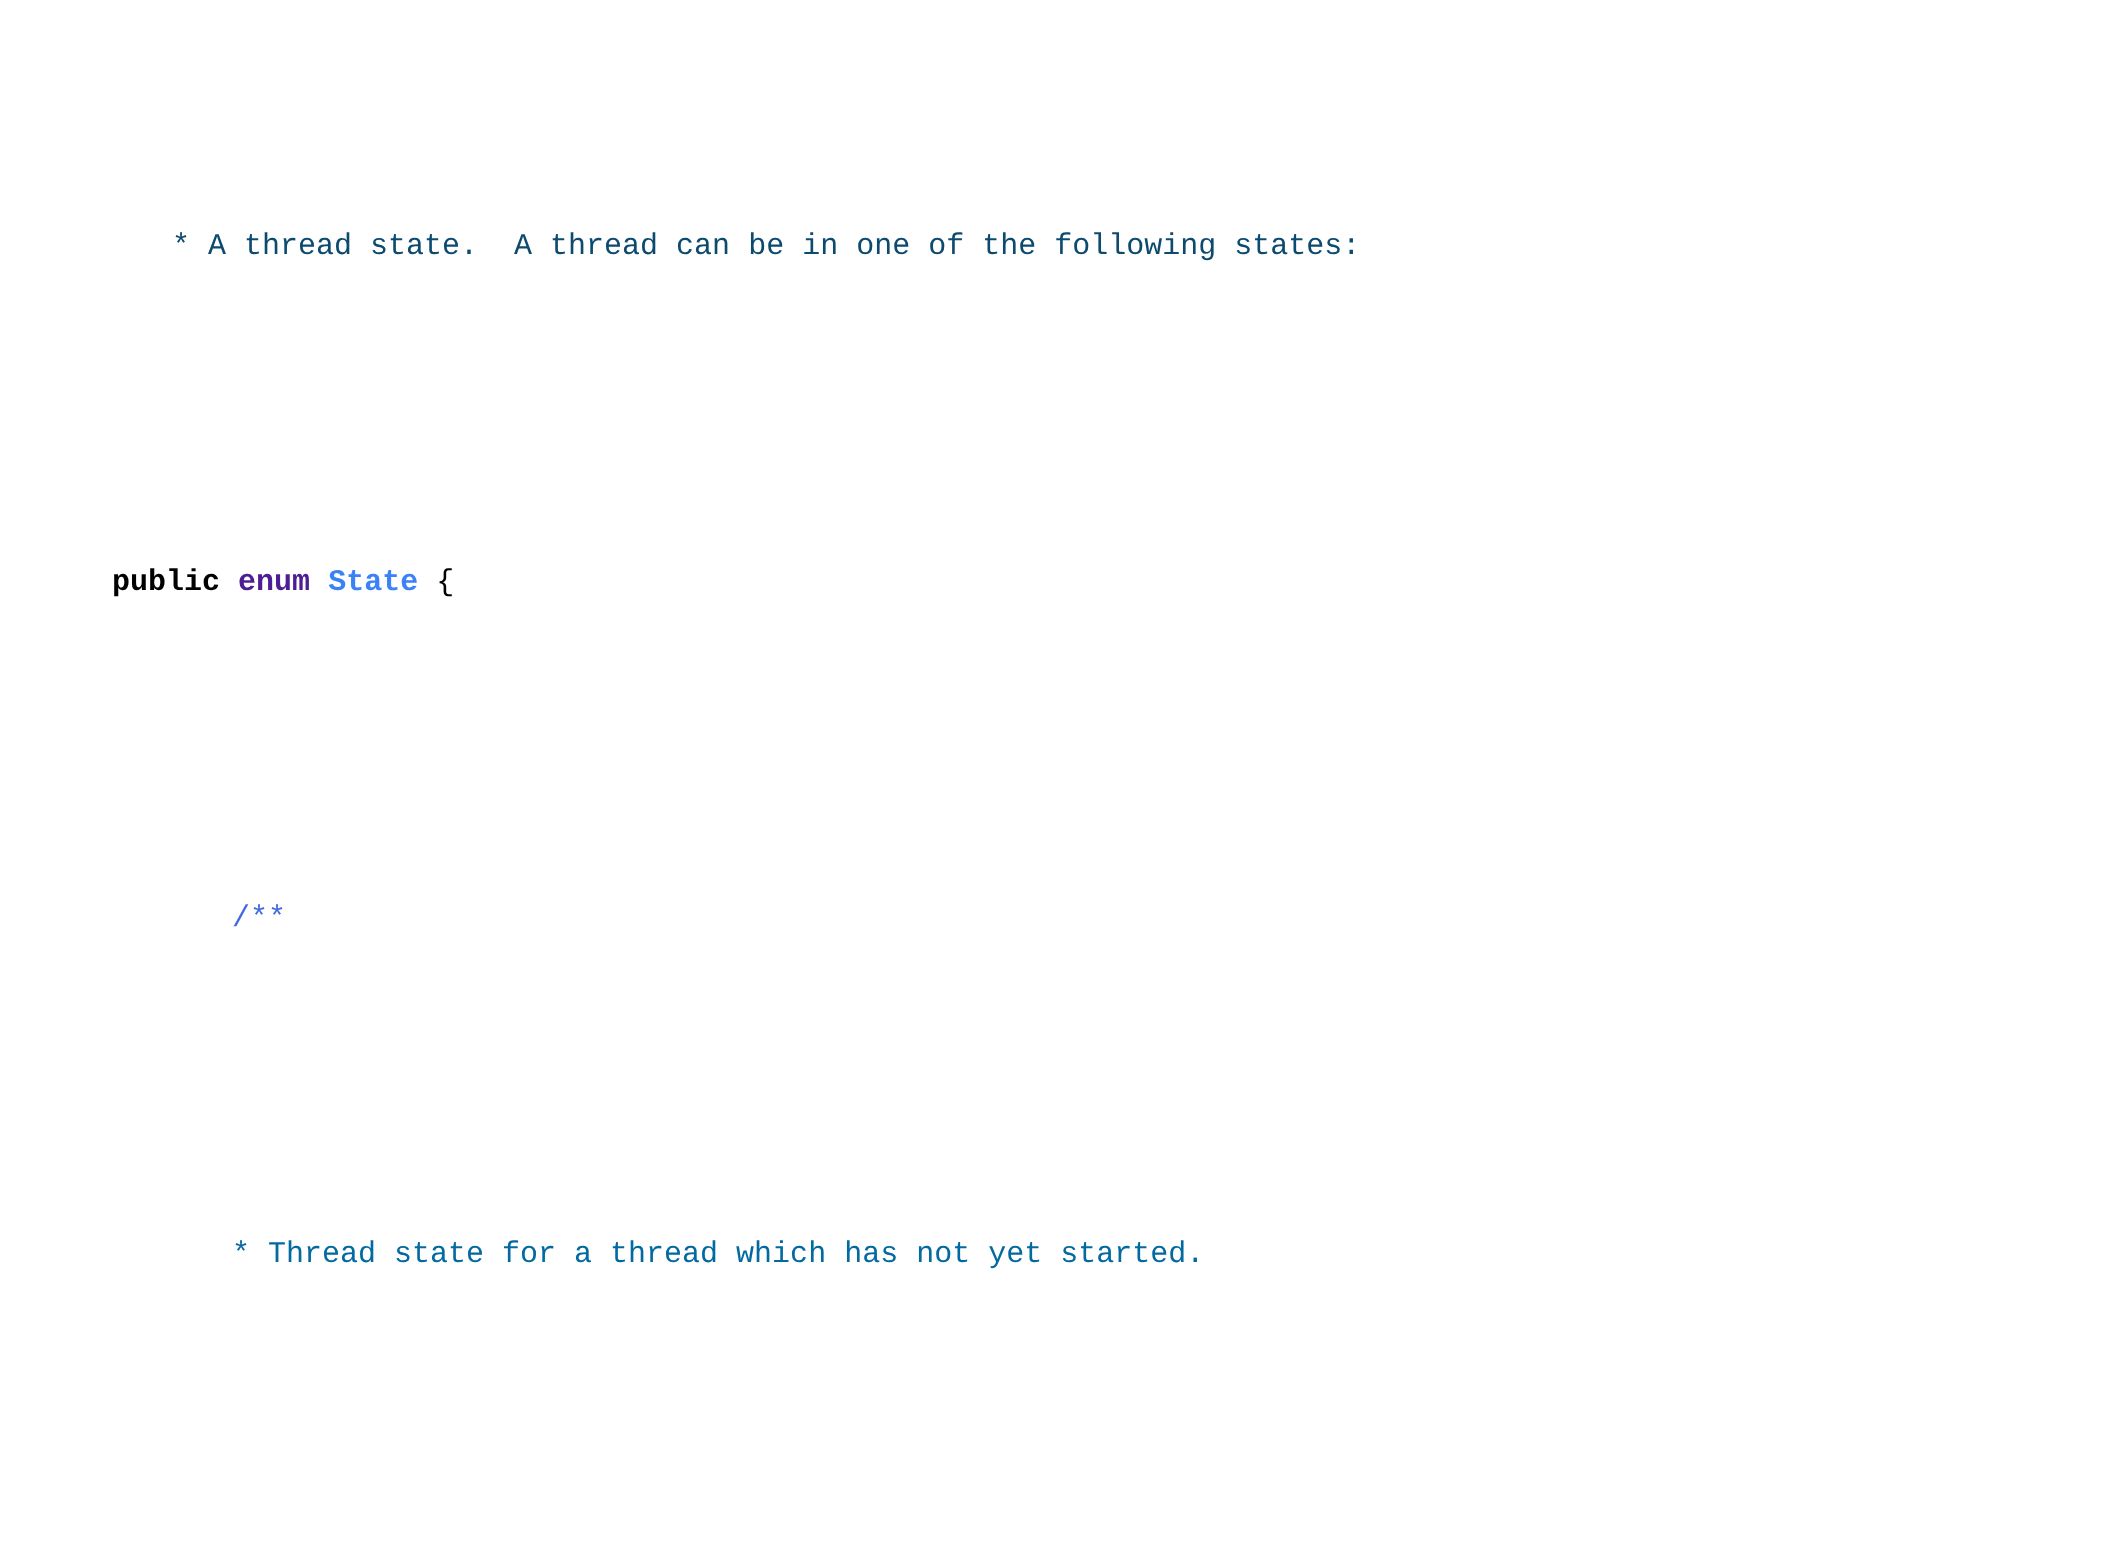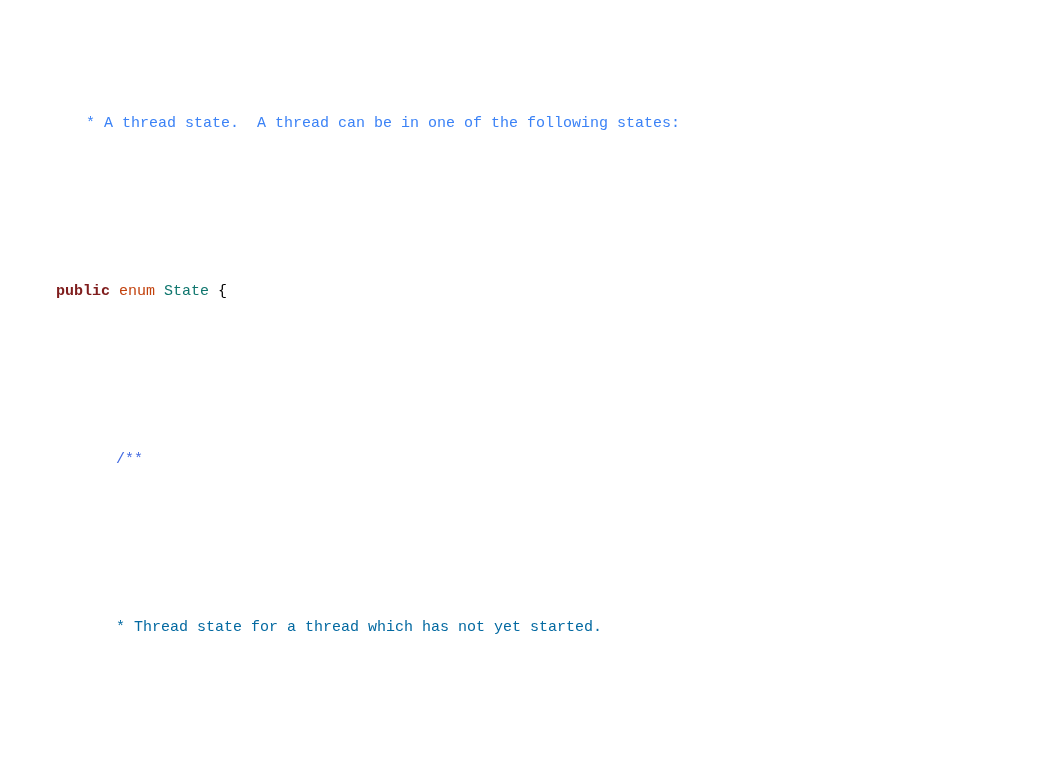--- a/index.html
+++ b/index.html
@@ -27,26 +27,26 @@
       display: block;
       min-height: 1.6em;
     }
   </style>
 </head>
 <body>
 
 <div class="code-block">
   
   <span class="line">
-    <span style="display:inline-block; width:2em;"></span><span style="color:#3b82f6;">* A thread state.  A thread can be in one of the following states:</span>
+    <span style="display:inline-block; width:2em;"></span><span style="color:#0c4a6e;">* A thread state.  A thread can be in one of the following states:</span>
   </span>
 
   
   <span class="line">
-    <span style="color:#7f1d1d; font-weight:bold;">public</span><span> </span><span style="color:#c2410c; font-weight:normal;">enum</span><span> </span><span style="color:#0f766e; font-weight:normal;text-align:right;">State</span><span> {</span>
+    <span style="color:#000000; font-weight:bold;">public</span><span> </span><span style="color:#4c1d95; font-weight:bold;">enum</span><span> </span><span style="color:#3b82f6; font-weight:bold;text-align:right;">State</span><span> {</span>
   </span>
 
   
   <span class="line">
     <span style="display:inline-block; width:4em;"></span><span style="color:#4169e1;">/**</span>
   </span>
 
   
   <span class="line">
     <span style="display:inline-block; width:4em;"></span><span style="color:#0369a1;">* Thread state for a thread which has not yet started.</span>

